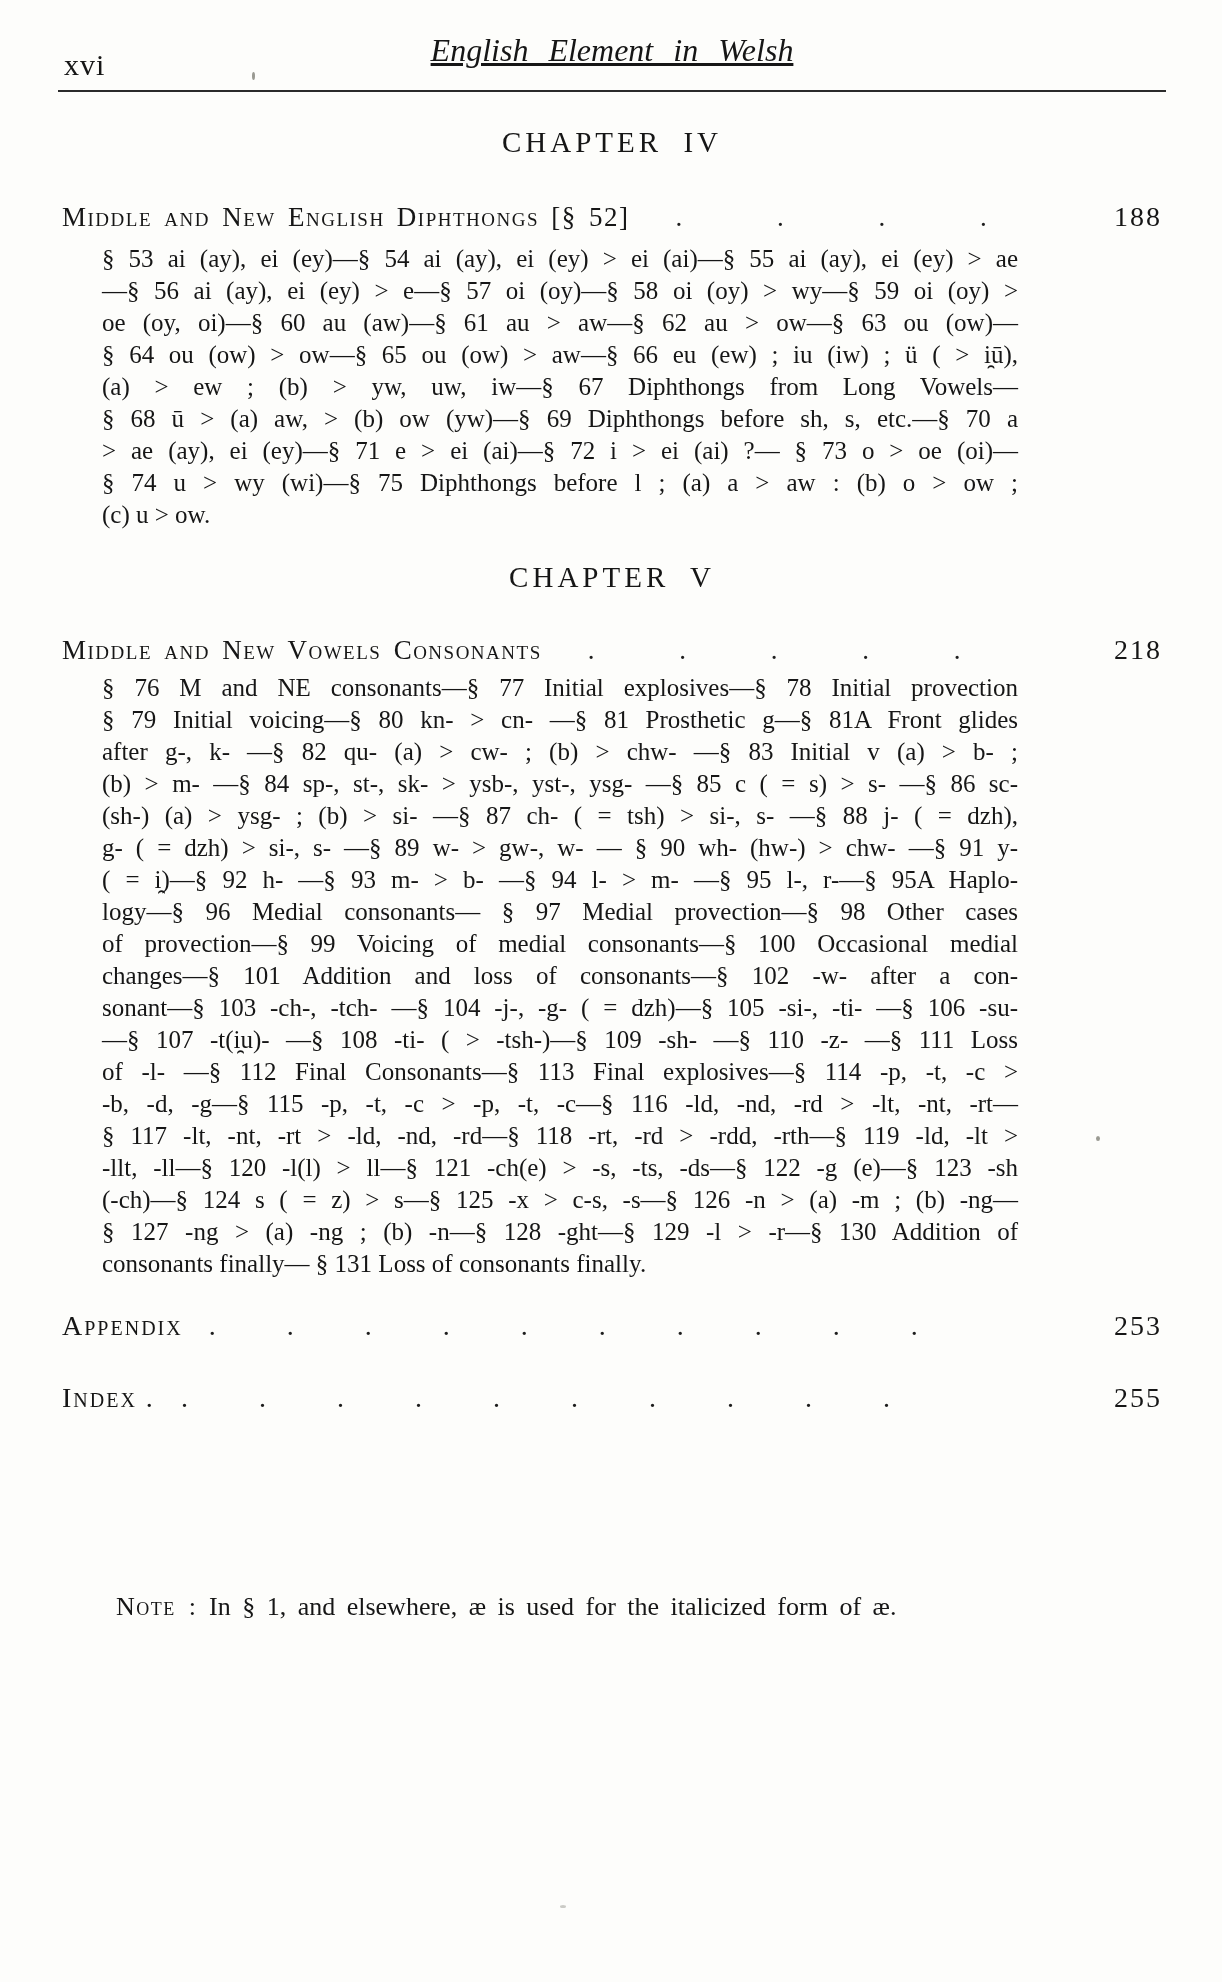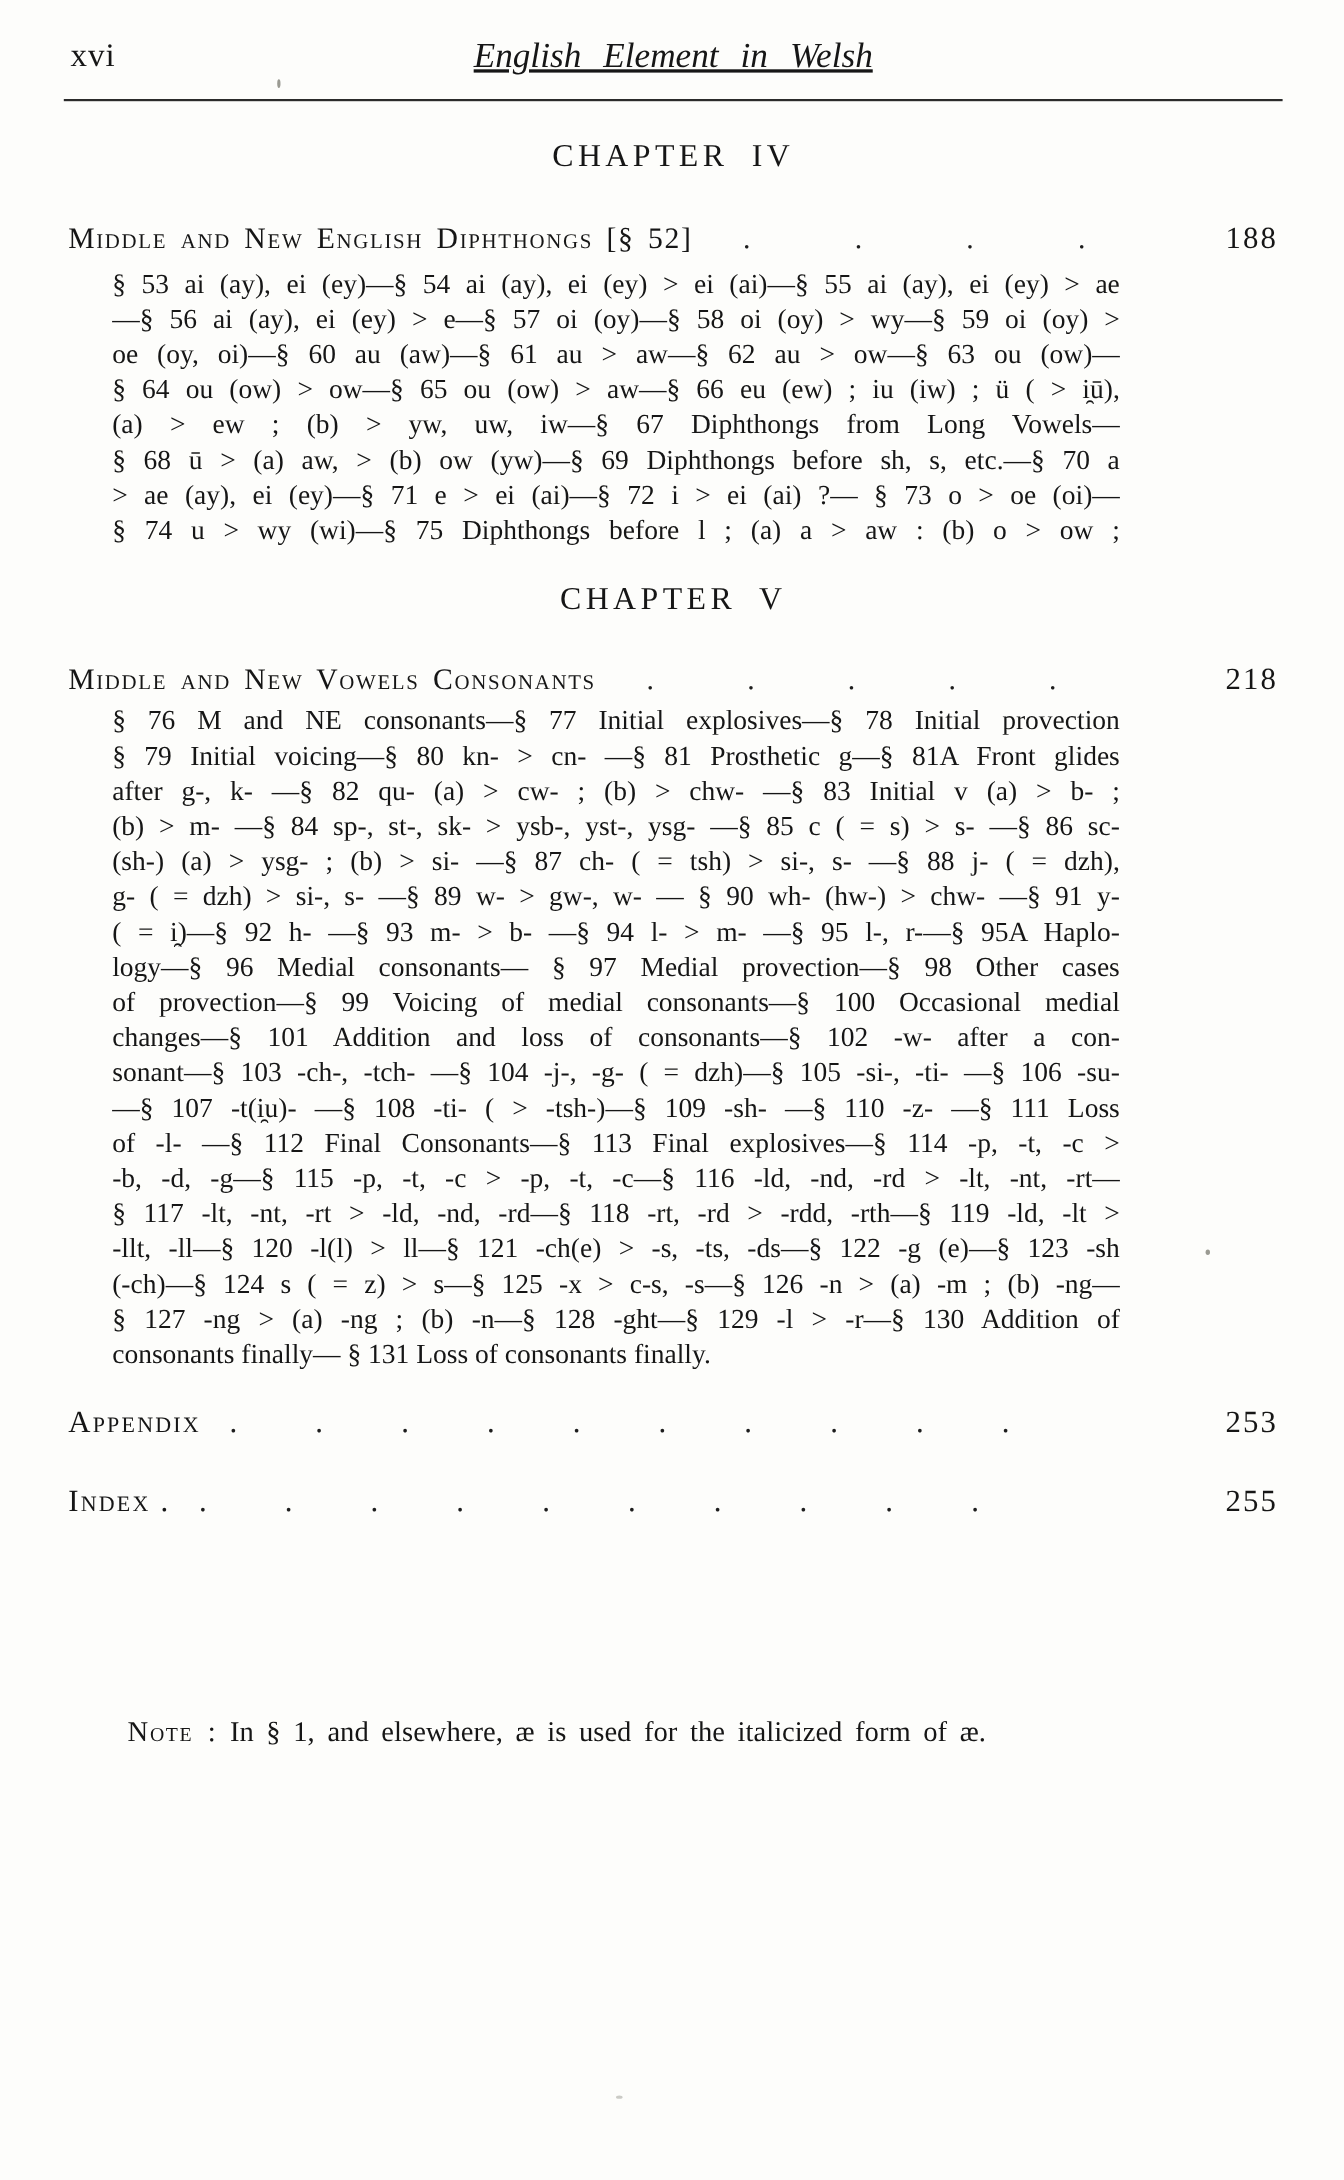--- a/index.html
+++ b/index.html
@@ -15,21 +15,21 @@
     padding: 30px 60px 0 62px;
     overflow: hidden;
   }
   .running-head {
     position: relative;
     height: 48px;
   }
   .folio {
     position: absolute;
     left: 2px;
-    top: 4px;
+    top: 18px;
     font-size: 30px;
     letter-spacing: 1px;
   }
   .running-title {
     text-align: center;
     font-style: italic;
     font-size: 32px;
     word-spacing: 12px;
     padding-top: 2px;
     text-decoration: underline;
@@ -142,20 +142,21 @@
 
   <div class="summary">
     <div class="sline">§ 53 ai (ay), ei (ey)—§ 54 ai (ay), ei (ey) &gt; ei (ai)—§ 55 ai (ay), ei (ey) &gt; ae</div>
     <div class="sline">—§ 56 ai (ay), ei (ey) &gt; e—§ 57 oi (oy)—§ 58 oi (oy) &gt; wy—§ 59 oi (oy) &gt;</div>
     <div class="sline">oe (oy, oi)—§ 60 au (aw)—§ 61 au &gt; aw—§ 62 au &gt; ow—§ 63 ou (ow)—</div>
     <div class="sline">§ 64 ou (ow) &gt; ow—§ 65 ou (ow) &gt; aw—§ 66 eu (ew) ; iu (iw) ; ü ( &gt; i̯ū),</div>
     <div class="sline">(a) &gt; ew ;  (b) &gt; yw, uw, iw—§ 67 Diphthongs from Long Vowels—</div>
     <div class="sline">§ 68 ū &gt; (a) aw, &gt; (b) ow (yw)—§ 69 Diphthongs before sh, s, etc.—§ 70 a</div>
     <div class="sline">&gt; ae (ay), ei (ey)—§ 71 e &gt; ei (ai)—§ 72 i &gt; ei (ai) ?— § 73 o &gt; oe (oi)—</div>
     <div class="sline">§ 74 u &gt; wy (wi)—§ 75 Diphthongs before l ;  (a) a &gt; aw :  (b) o &gt; ow ;</div>
+    <div class="sline lastline">(c) u &gt; ow.</div>
   </div>
 
   <div class="chapter-heading five">CHAPTER V</div>
 
   <div class="toc-entry consonants">
     <span class="entry-title">Middle and New Vowels Consonants</span>
     <span class="leader lead-5">. . . . .</span>
     <span class="page-num">218</span>
   </div>
 

